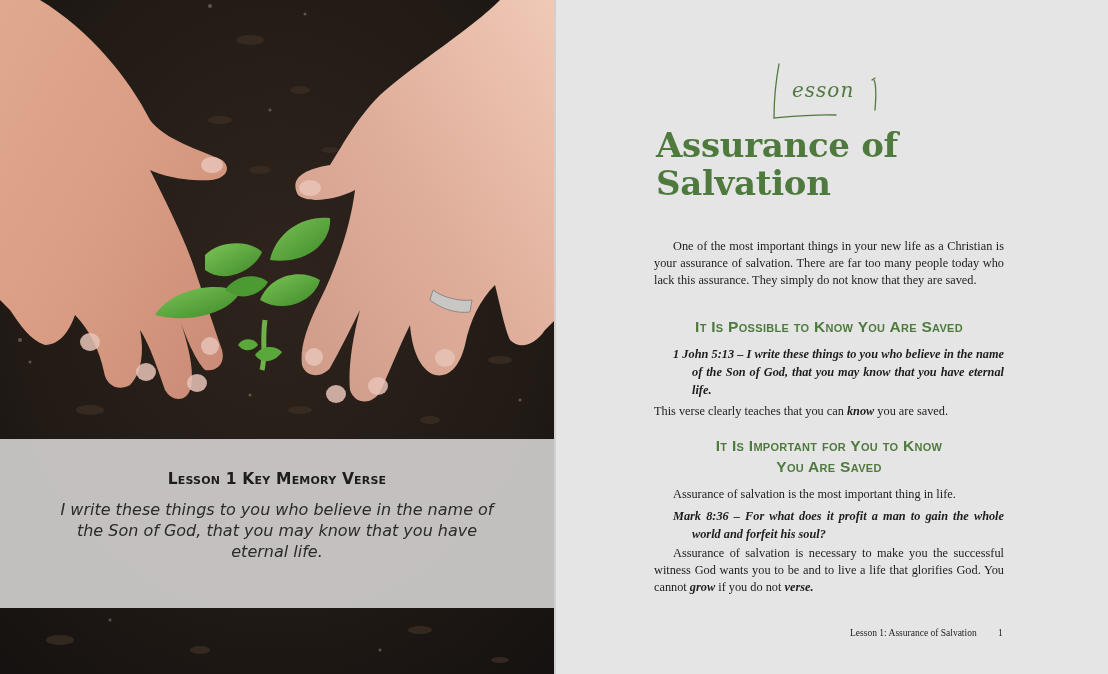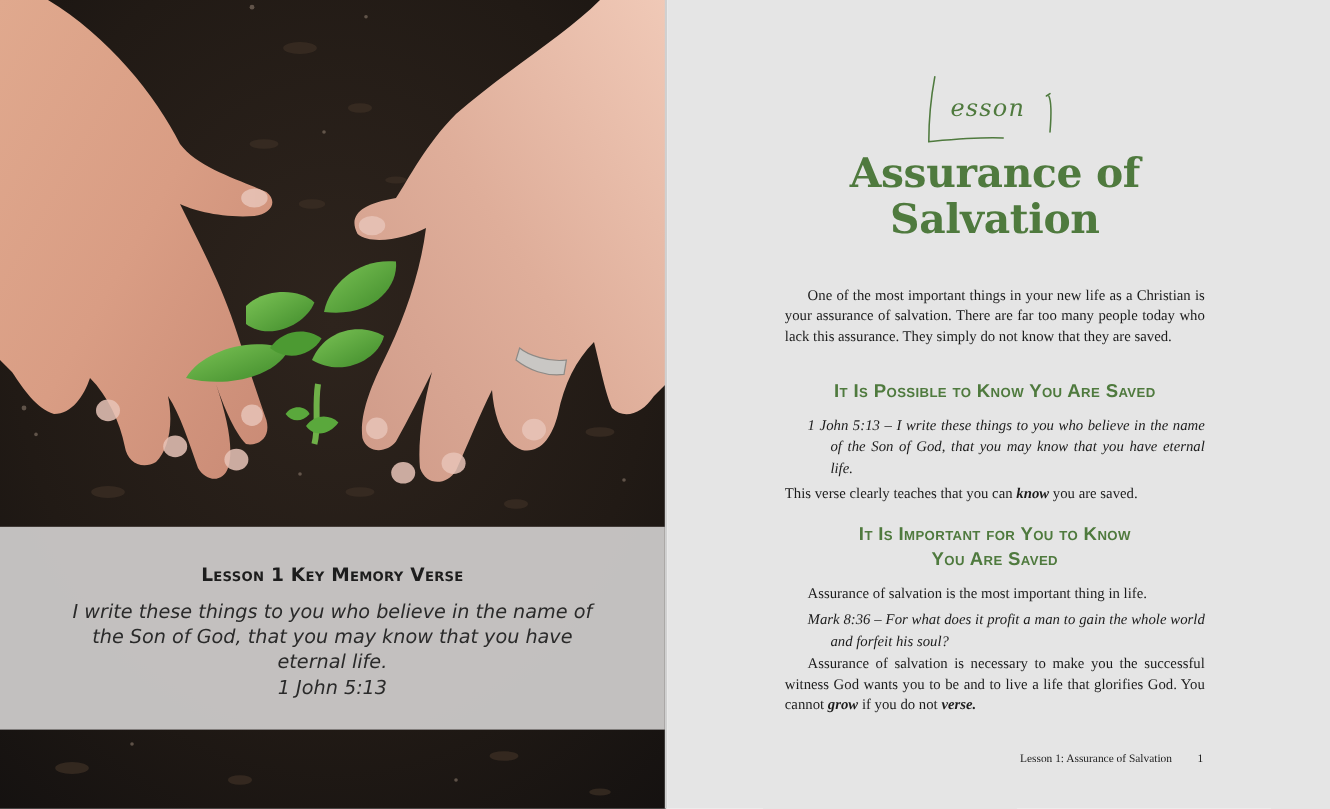--- a/index.html
+++ b/index.html
@@ -45,40 +45,40 @@
   }
   .lesson-script svg { width: 140px; height: 70px; }
   .lesson-script-text {
     position: absolute; left: 43px; top: 18px;
     font-family: "DejaVu Serif", serif; font-style: italic;
     font-size: 21px; color: #4f7a3e; letter-spacing: 1px;
   }
 
   .main-title {
     position: absolute; left: 100px; width: 346px; top: 126px;
-    text-align: center; font-family: "DejaVu Serif", serif; font-weight: bold;
+    text-align: left; font-family: "DejaVu Serif", serif; font-weight: bold;
     font-size: 34px; line-height: 38px; color: #4f7a3e; letter-spacing: -0.3px;
   }
   .para {
     position: absolute; left: 98px; width: 350px;
     font-family: "Liberation Serif", serif; font-size: 12.3px; line-height: 17px;
     color: #1c1c1c; text-align: justify;
   }
   .indent { text-indent: 19px; }
   .heading {
     position: absolute; left: 98px; width: 350px; text-align: center;
     font-family: Liberation Sans, sans-serif; font-weight: bold;
     font-variant: small-caps; font-size: 15.5px; line-height: 21px;
     color: #4f7a3e; letter-spacing: 0.3px;
   }
   .scripture {
     position: absolute; left: 117px; width: 331px;
     font-family: "Liberation Serif", serif; font-style: italic;
     font-size: 12.3px; line-height: 18px; color: #1c1c1c;
-    text-align: justify; padding-left: 19px; text-indent: -19px;
+    text-align: justify; padding-left: 19px; text-indent: -19px; font-weight: bold;
   }
   .footer-title {
     position: absolute; left: 294px; top: 628px;
     font-family: "Liberation Serif", serif; font-size: 9.5px; color: #1c1c1c;
   }
   .footer-num {
     position: absolute; left: 442px; top: 628px;
     font-family: "Liberation Serif", serif; font-size: 9.5px; color: #1c1c1c;
   }
   b i, i b { font-weight: bold; font-style: italic; }
@@ -172,21 +172,20 @@
     <path d="M270,260 C275,235 300,215 330,218 C332,240 310,265 270,260 Z" fill="url(#leafG)"></path>
     <path d="M260,300 C270,275 300,268 320,280 C315,300 285,315 260,300 Z" fill="url(#leafG)"></path>
     <path d="M225,290 C235,275 255,272 268,282 C260,296 240,302 225,290 Z" fill="#4c9a32"></path>
     <path d="M255,355 C262,345 275,345 282,352 C275,362 262,365 255,355 Z" fill="#5aa83c"></path>
     <path d="M238,345 C243,337 255,338 258,345 C252,352 243,352 238,345 Z" fill="#5aa83c"></path>
   </svg>
 
   <div class="verse-box">
     <div class="verse-title">Lesson 1 Key Memory Verse</div>
     <div class="verse-text">I write these things to you who believe in the name of the Son of God, that you may know that you have eternal life.</div>
-    <div class="verse-ref">1 John 5:13</div>
   </div>
 </div>
 <div class="page-gutter"></div>
 
 <div class="right-page">
   <div class="lesson-script">
     <svg viewBox="0 0 140 70" xmlns="http://www.w3.org/2000/svg">
       <path d="M23,6 C20,22 18,40 18,60 C40,58 60,56 80,57" stroke="#4f7a3e" stroke-width="1.3" fill="none" stroke-linecap="round"></path>
       <path d="M118,22 C120,26 120,40 119,52" stroke="#4f7a3e" stroke-width="1.3" fill="none" stroke-linecap="round"></path>
       <path d="M116,22 L119,20" stroke="#4f7a3e" stroke-width="1.3" fill="none" stroke-linecap="round"></path>

